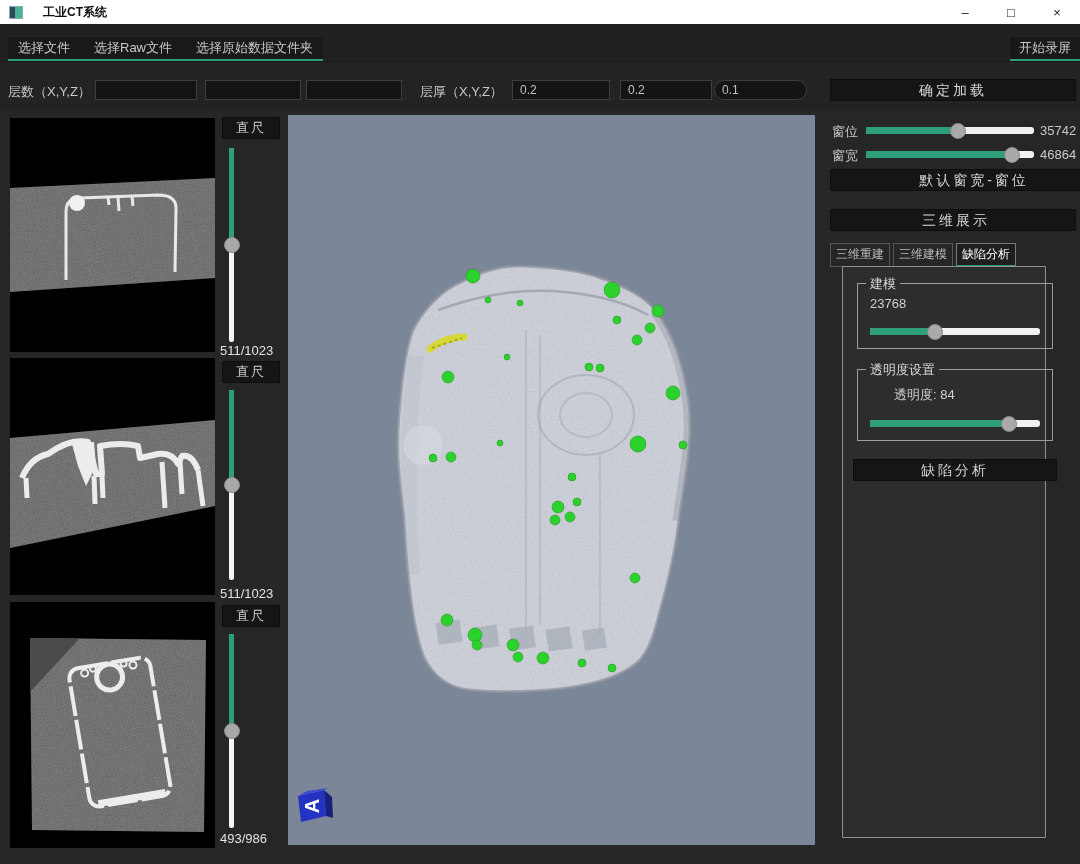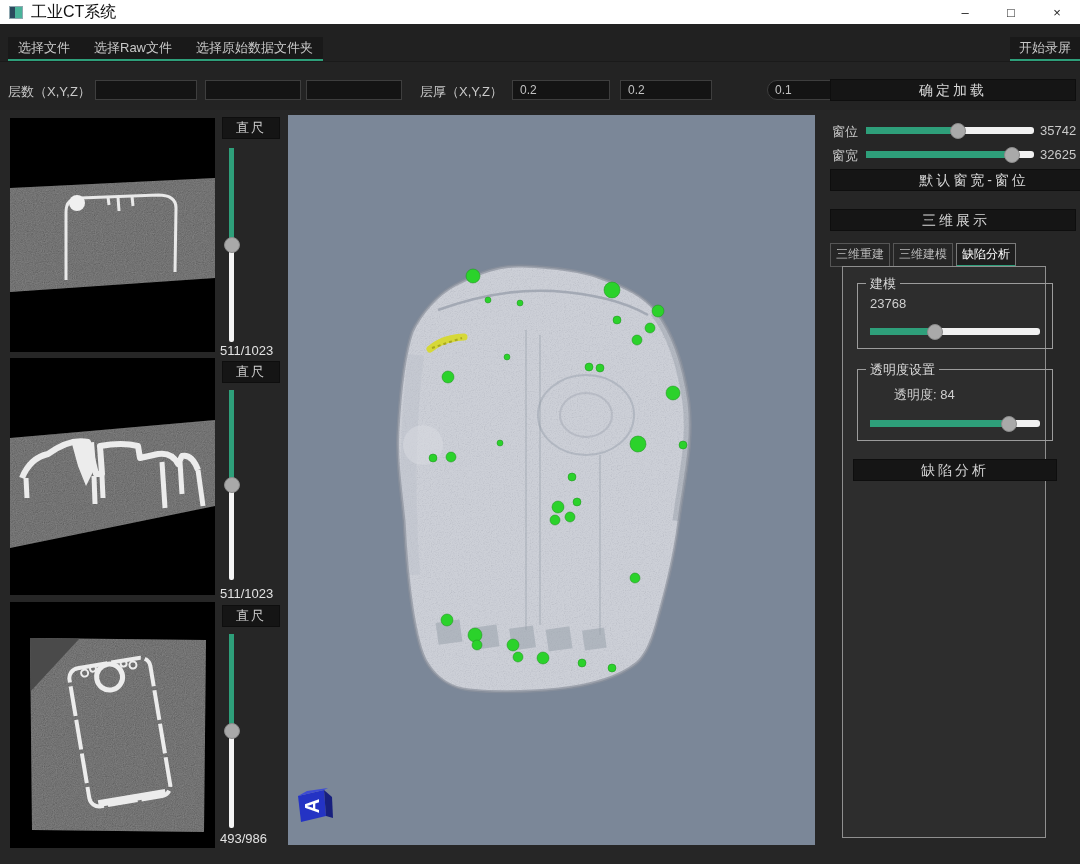--- a/index.html
+++ b/index.html
@@ -6,21 +6,21 @@
   html,body { margin:0; padding:0; background:#262626; }
   body { font-family:"Liberation Sans","DejaVu Sans",sans-serif; }
   .app { position:relative; width:1080px; height:864px; background:#262626; overflow:hidden; }
 
   
   .titlebar { position:absolute; top:0; left:0; width:1080px; height:24px; background:#ffffff;
               display:flex; align-items:center; }
   .app-icon { width:14px; height:13px; margin-left:9px; border:1px solid #8fa8b0; display:flex; }
   .app-icon .l { width:5px; background:#2b4a5e; }
   .app-icon .r { flex:1; background:#49b39a; }
-  .title-text { margin-left:8px; font-size:16px; color:#111; }
+  .title-text { margin-left:20px; font-size:12px; color:#111;font-weight:bold; }
   .win-controls { margin-left:auto; display:flex; height:24px; }
   .win-btn { width:46px; height:24px; display:flex; align-items:center; justify-content:center;
              font-size:13px; color:#222; }
 
   
   .menubar { position:absolute; top:24px; left:0; width:1080px; height:38px; background:#212121;
              border-bottom:1px solid #1a1a1a; }
   .file-group { position:absolute; left:8px; top:37px; height:24px; background:#191919;
                 border-bottom:2px solid #2e9f7a; display:flex; align-items:center; padding:0 10px; gap:24px; }
   .tool-btn { color:#c9c9c9; font-size:13px; white-space:nowrap; }
@@ -97,21 +97,21 @@
   </div>
 
   <div class="paramrow"></div>
   <div class="p-label" style="left:8px;">层数（X,Y,Z）</div>
   <input class="p-input" style="left: 95px; width: 102px;" value="">
   <input class="p-input" style="left: 205px; width: 96px;" value="">
   <input class="p-input" style="left: 306px; width: 96px;" value="">
   <div class="p-label" style="left:420px;">层厚（X,Y,Z）</div>
   <input class="p-input" style="left: 512px; width: 98px;" value="0.2">
   <input class="p-input" style="left: 620px; width: 92px;" value="0.2">
-  <input class="p-input" style="left: 767px; width: 93px; border-radius: 10px;" value="0.1">
+  <input class="p-input" style="left: 714px; width: 93px; border-radius: 10px;" value="0.1">
   <div class="panel-btn" style="left:830px;top:79px;width:246px;">确定加载</div>
 
   <div class="thumb" style="top:118px;height:234px;">
     <svg width="205" height="234" viewBox="0 0 205 234">
       <defs>
         <filter id="t1g">
             <feTurbulence type="fractalNoise" baseFrequency="0.9" numOctaves="2"></feTurbulence>
           <feColorMatrix type="matrix" values="0.45 0.45 0.45 0 0  0.45 0.45 0.45 0 0  0.45 0.45 0.45 0 0  0 0 0 0 0.55"></feColorMatrix>
           </filter>
         <clipPath id="t1c">
@@ -286,21 +286,21 @@
     <div class="hfill"></div>
     <div class="hknob"></div>
   </div>
   <div class="rp-value" style="left:1040px;top:123px;text-align:center;">35742</div>
 
   <div class="rp-label" style="left:832px;top:147px;">窗宽</div>
   <div class="hslider" style="left: 866px; top: 151px; width: 168px; --fill: 87%;">
     <div class="hfill"></div>
     <div class="hknob"></div>
   </div>
-  <div class="rp-value" style="left:1040px;top:147px;">32625</div>
+  <div class="rp-value" style="left:1040px;top:147px;">46864</div>
 
   <div class="panel-btn" style="left:830px;top:169px;width:288px;">默认窗宽-窗位</div>
   <div class="panel-btn" style="left:830px;top:209px;width:246px;padding-left:6px;">三维展示</div>
 
   <div class="tabs">
     <div class="tab">三维重建</div>
     <div class="tab">三维建模</div>
     <div class="tab active">缺陷分析</div>
   </div>
 

